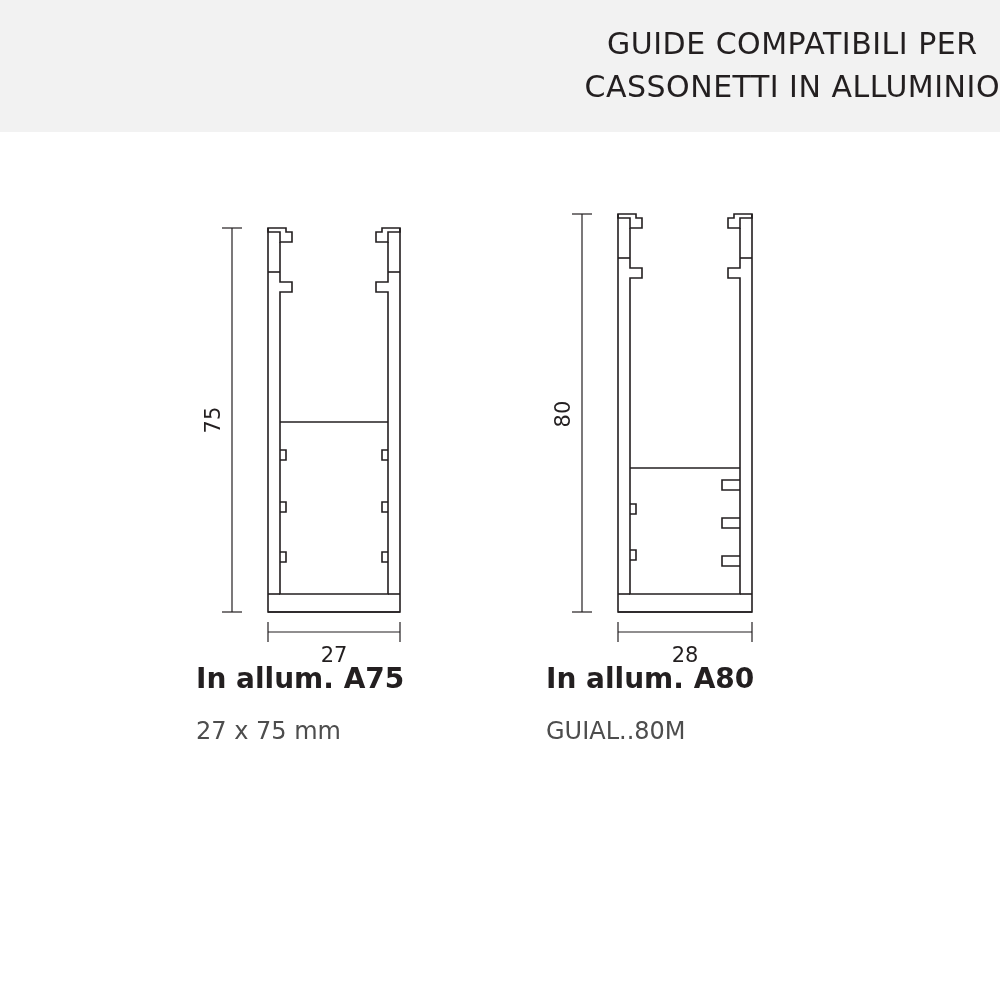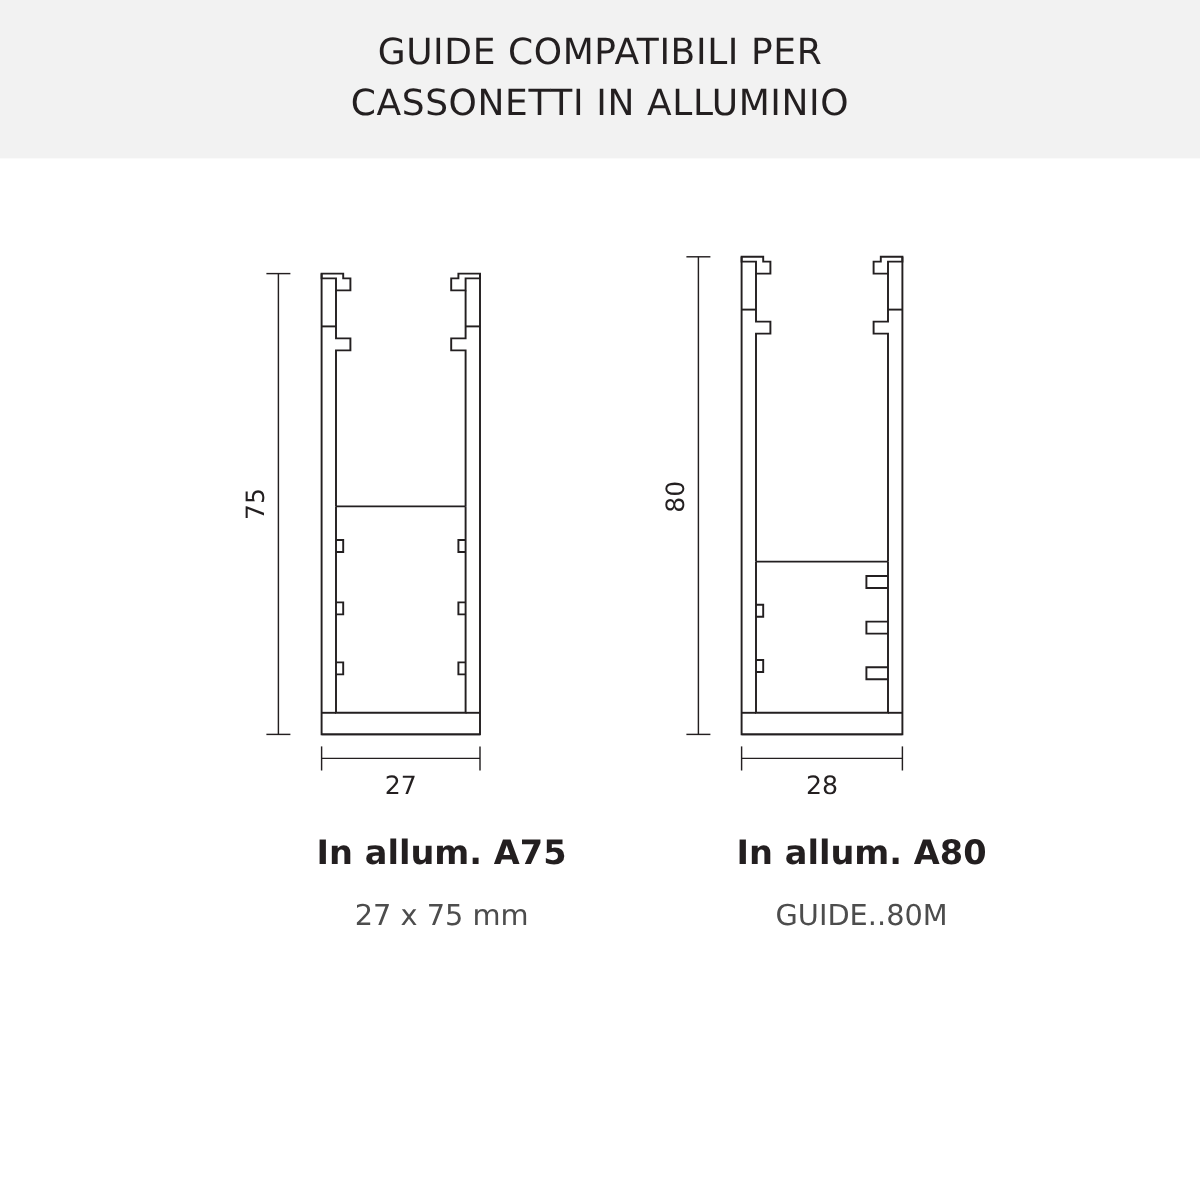--- a/index.html
+++ b/index.html
@@ -24,21 +24,21 @@
   
   .header {
     position: absolute;
     left: 0;
     top: 0;
     width: 1000px;
     height: 132px;
     background: #f2f2f2;
     display: flex;
     align-items: center;
-    justify-content: center;
+    justify-content: flex-end;
   }
   .header-title {
     text-align: center;
     font-size: 30px;
     line-height: 1.42;
     letter-spacing: 0.5px;
     color: #231f20;
     font-weight: 400;
     font-family: "DejaVu Sans", sans-serif;
     white-space: pre-line;
@@ -63,24 +63,24 @@
   .svg-wrap {
     position: absolute;
     left: 0;
     top: 0;
     width: 430px;
     height: 560px;
   }
   
   .caption {
     position: absolute;
-    top: 562px;
+    top: 530px;
     left: 0;
     width: 430px;
-    text-align: center;
+    text-align: left;
     padding-left: 86px;
     box-sizing: border-box;
   }
   .caption-title {
     font-size: 28px;
     font-weight: 700;
     color: #231f20;
     letter-spacing: 0px;
     margin-bottom: 22px;
     white-space: nowrap;
@@ -212,18 +212,18 @@
             <path d="M158 490 L158 510"></path>
             <path d="M292 490 L292 510"></path>
             <path d="M158 500 L292 500"></path>
           </g>
           <text class="dim-label" x="225" y="530" text-anchor="middle">28</text>
         </svg>
       </div>
 
       <div class="caption">
         <div class="caption-title">In allum. A80</div>
-        <div class="caption-line">GUIDE..80M</div>
+        <div class="caption-line">GUIAL..80M</div>
       </div>
     </div>
 
   </div>
 </div>
 
 </body></html>

